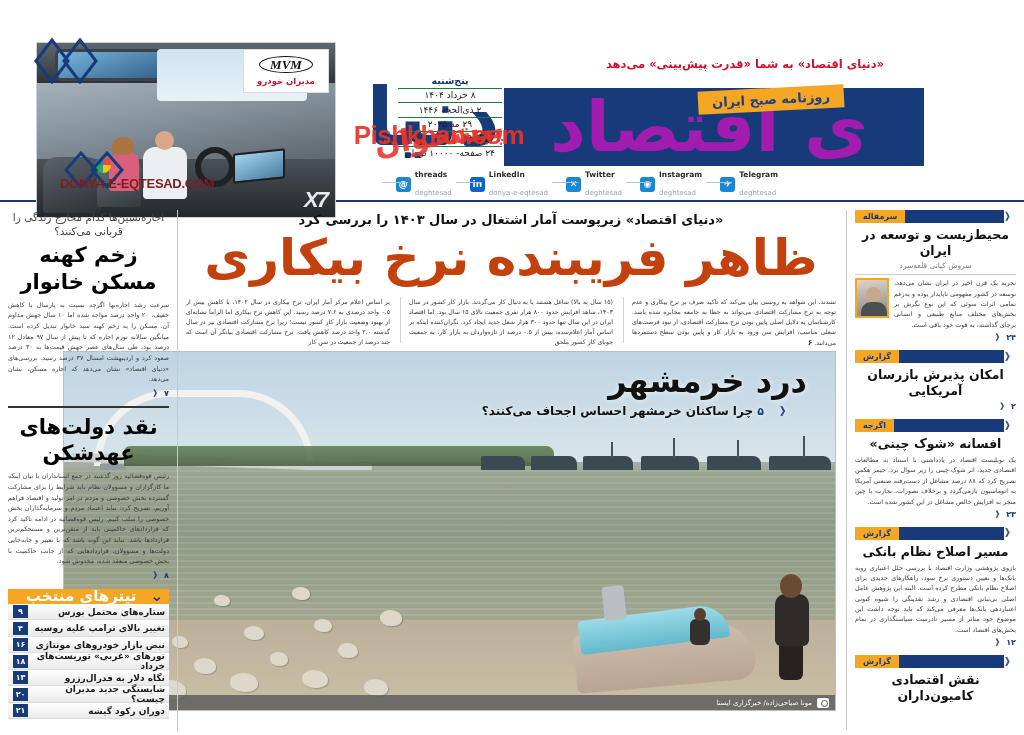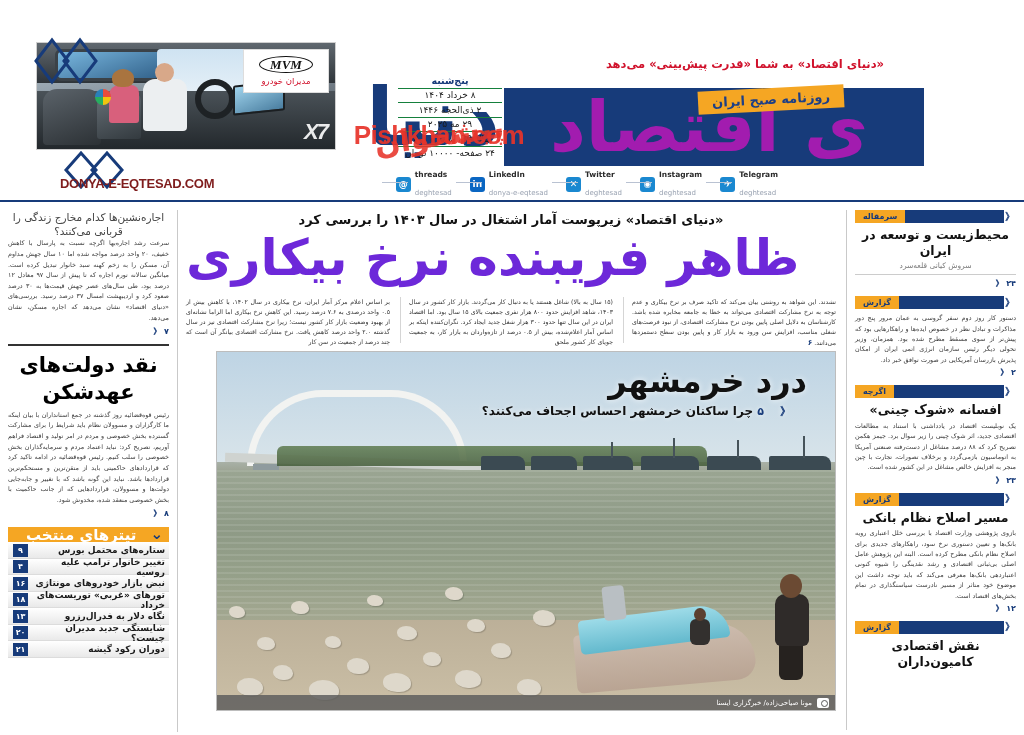--- a/index.html
+++ b/index.html
@@ -118,21 +118,21 @@
     letter-spacing: -0.3px;
     padding-left: 40px;
   }
   
   .diamonds { position: absolute; top: 36px; left: 28px; width: 86px; height: 50px; }
   .diamonds2 { position: absolute; top: 150px; left: 60px; width: 90px; height: 40px; }
 
   
   .carad {
     position: absolute; top: 42px; left: 36px;
-    width: 300px; height: 108px;
+    width: 300px; height: 176px;
     border: 1px solid #cfcfcf; overflow: hidden;
     background: linear-gradient(170deg,#b9c6cf 0%, #8d9aa4 38%, #5d666e 75%, #3c4349 100%);
   }
   .carad .sky {
     position: absolute; top: 6px; left: 120px; width: 150px; height: 52px;
     background: linear-gradient(180deg,#cfe3f2,#e9f2f8); border-radius: 4px;
   }
   .carad .roof {
     position: absolute; top: 0; left: 0; width: 100%; height: 40px;
     background: linear-gradient(180deg,#60686f,#2f353a);
@@ -177,21 +177,21 @@
   .mvm-logo {
     position: absolute; top: 6px; right: 6px; width: 86px; height: 44px;
     background: #fff; border: 1px solid #ddd;
     display: flex; flex-direction: column; align-items: center; justify-content: center;
   }
   .mvm-logo .mv {
     border: 1.6px solid #111; border-radius: 50%;
     padding: 0px 10px; font-size: 13px; font-weight: bold; font-style: italic;
     font-family: "Liberation Serif", serif; color: #111; line-height: 15px;
   }
-  .mvm-logo .mvfa { color: #d0112b; font-size: 8.5px; font-weight: normal; margin-top: 3px; }
+  .mvm-logo .mvfa { color: #d0112b; font-size: 8.5px; font-weight: bold; margin-top: 3px; }
   .x7 {
     position: absolute; bottom: 4px; right: 8px;
     color: #fff; font-size: 22px; font-weight: bold; font-style: italic;
     font-family: "Liberation Sans", sans-serif; opacity: .9;
     letter-spacing: -2px;
   }
 
   
   .body-area {
     position: absolute; top: 204px; right: 0;
@@ -251,40 +251,40 @@
   
   .col-center {
     position: absolute; top: 6px; right: 188px;
     width: 650px; height: 524px;
   }
   .lead-kicker {
     font-size: 13px; font-weight: bold; color: #111;
     text-align: center; margin-top: 2px;
   }
   .lead-title {
-    font-size: 50px; font-weight: bold; color: #6d28d9;
-    text-align: left; line-height: 1.16; margin-top: 2px;
+    font-size: 50px; font-weight: bold; color: #c2410c;
+    text-align: center; line-height: 1.16; margin-top: 2px;
     letter-spacing: -1px;
   }
   .lead-cols {
     display: flex; flex-direction: row; gap: 10px;
     margin-top: 10px; height: 46px;
   }
   .lead-col {
     flex: 1; font-size: 6.2px; line-height: 1.6;
     color: #333; text-align: justify;
     border-left: 1px solid #d5d5d5; padding-left: 8px;
   }
   .lead-col:last-child { border-left: none; padding-left: 0; }
   .lead-col .pg { color: #173b7a; font-weight: bold; font-size: 7.5px; }
 
   
   .photo-block {
     position: relative; margin-top: 8px;
-    width: 620px; height: 360px;
+    width: 773px; height: 360px;
     border: 1px solid #bdbdbd; overflow: hidden;
     background: linear-gradient(180deg,#bfd4e2 0%, #cfdde6 22%, #9aa08f 34%, #8d9184 56%, #b9ad96 70%, #cbbfa6 100%);
   }
   .ph-sky { position:absolute; top:0; left:0; width:100%; height:110px;
     background: linear-gradient(180deg,#bed4e4,#d8e4ea); }
   .ph-bridge {
     position: absolute; top: 38px; left: 8px; width: 300px; height: 78px;
   }
   .ph-bridge .arch {
     position: absolute; left: 22px; top: 0; width: 220px; height: 76px;
@@ -532,32 +532,39 @@
     <div class="col-right">
 
       <div class="side-item">
         <div class="side-head">
           <div class="chev">《</div>
           <div class="bar"></div>
           <div class="tag">سرمقاله</div>
         </div>
         <div class="side-title">محیط‌زیست و توسعه در ایران</div>
         <div class="side-author">سروش کیانی قلعه‌سرد</div>
+        <div class="side-body with-photo">
+          <div class="side-photo">
+            <div class="fhead"></div>
+              <div class="fbody"></div>
+          </div>
+          <span>تجربه یک قرن اخیر در ایران نشان می‌دهد، توسعه در کشور مفهومی ناپایدار بوده و به‌رغم تمامی اثرات سوئی که این نوع نگرش بر بخش‌های مختلف منابع طبیعی و انسانی برجای گذاشته، به قوت خود باقی است.</span>
+        </div>
         <div class="side-page">
           <span>۲۴</span> <span class="ch">《</span>
         </div>
       </div>
 
       <div class="side-item">
         <div class="side-head">
           <div class="chev">《</div>
           <div class="bar"></div>
           <div class="tag">گزارش</div>
         </div>
-        <div class="side-body">دستور کار روز دوم سفر گروسی به عمان مرور پنج دور مذاکرات و تبادل نظر در خصوص ایده‌ها و راهکارهایی بود که پیش‌تر از سوی مسقط مطرح شده بود. همزمان، وزیر تحولی دیگر رئیس سازمان انرژی اتمی ایران از امکان پذیرش بازرسان آمریکایی در صورت توافق خبر داد.</div>
+        <div class="side-title">امکان پذیرش بازرسان آمریکایی</div>
         <div class="side-page">
           <span>۲</span> <span class="ch">《</span>
         </div>
       </div>
 
       <div class="side-item">
         <div class="side-head">
           <div class="chev">《</div>
           <div class="bar"></div>
           <div class="tag">اگرچه</div>
@@ -673,20 +680,21 @@
           <div class="camico"></div>
           <div class="ctext">مونا صیاحی‌زاده/ خبرگزاری ایسنا</div>
         </div>
       </div>
     </div>
 
     <div class="col-left">
 
       <div>
         <div class="lf-kicker">اجاره‌نشین‌ها کدام مخارج زندگی را قربانی می‌کنند؟</div>
+        <div class="lf-title">زخم کهنه مسکن خانوار</div>
         <div class="lf-body">سرعت رشد اجاره‌بها اگرچه نسبت به پارسال با کاهش خفیف، ۲۰ واحد درصد مواجه شده اما ۱۰ سال جهش مداوم آن، مسکن را به زخم کهنه سبد خانوار تبدیل کرده است. میانگین سالانه تورم اجاره که تا پیش از سال ۹۷ معادل ۱۲ درصد بود، طی سال‌های عصر جهش قیمت‌ها به ۳۰ درصد صعود کرد و اردیبهشت امسال ۳۷ درصد رسید. بررسی‌های «دنیای اقتصاد» نشان می‌دهد که اجاره مسکن، نشان می‌دهد.</div>
         <div class="lf-page">
           <span>۷</span> 《
         </div>
       </div>
 
       <div class="lf-rule"></div>
 
       <div>
         <div class="lf-title">نقد دولت‌های عهدشکن</div>
@@ -699,21 +707,21 @@
       <div class="hl-box">
         <div class="hl-head">
           <div class="chev">⌄</div>
           <div class="t">تیترهای منتخب</div>
         </div>
         <div class="hl-row">
           <div class="tx">ستاره‌های محتمل بورس</div>
           <div class="num">۹</div>
         </div>
         <div class="hl-row">
-          <div class="tx">تغییر خانوار ترامپ علیه روسیه</div>
+          <div class="tx">تغییر بالای ترامپ علیه روسیه</div>
           <div class="num">۴</div>
         </div>
         <div class="hl-row">
           <div class="tx">نبض بازار خودروهای مونتاژی</div>
           <div class="num">۱۶</div>
         </div>
         <div class="hl-row">
           <div class="tx">تورهای «غربی» توریست‌های خرداد</div>
           <div class="num">۱۸</div>
         </div>

